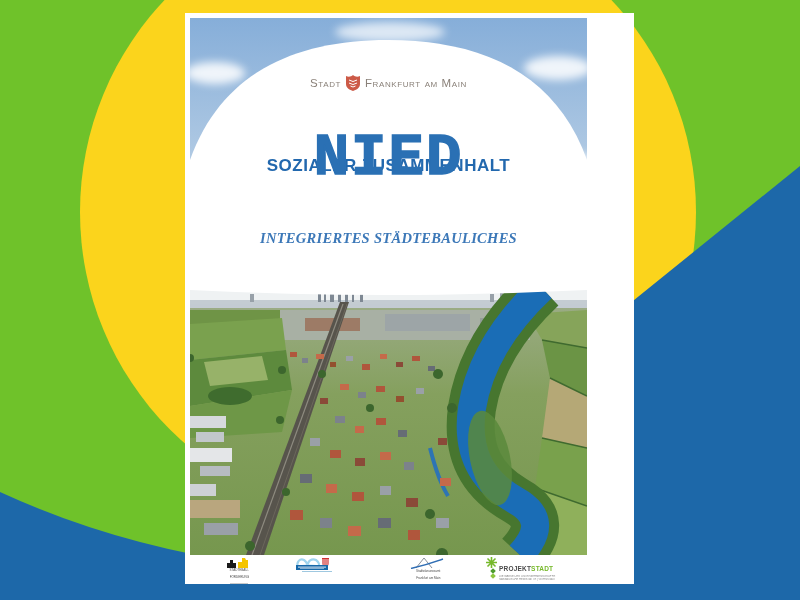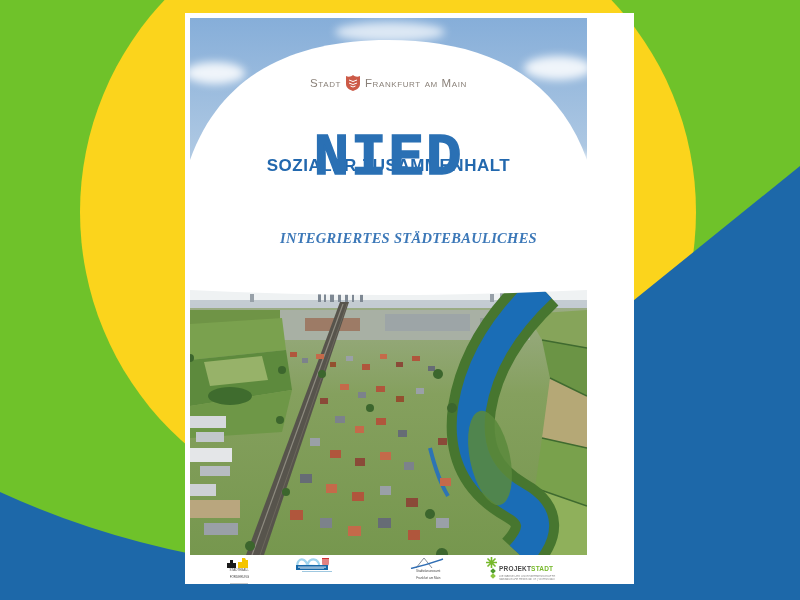--- a/index.html
+++ b/index.html
@@ -12,21 +12,21 @@
   #photo-wrap{position:absolute;left:5px;top:5px;width:397px;height:537px;overflow:hidden;}
 
   
   .hdr{position:absolute;left:0;width:407px;text-align:center;}
   #city-logo-row{top:62px;display:flex;justify-content:center;align-items:center;gap:5px;}
   .citylogo-word{font-variant:small-caps;font-size:11.5px;letter-spacing:.6px;color:#8a8179;}
   #kicker{top:103px;font-size:17px;font-weight:bold;letter-spacing:.5px;color:#2268ae;margin-top:40px;}
   #main-title{top:116px;font-family:Liberation Mono, monospace;font-size:59px;line-height:1.02;
               font-weight:bold;letter-spacing:2px;color:#2a70b4;-webkit-text-stroke:1.5px #2a70b4;}
   #subtitle{top:214px;font-family:"Liberation Serif",serif;font-style:italic;
-            font-size:14.5px;line-height:1.55;letter-spacing:.3px;color:#3c78b8;font-weight:bold;padding-left:20px;}
+            font-size:14.5px;line-height:1.55;letter-spacing:.3px;color:#3c78b8;font-weight:bold;}
 
   
   #footer-strip{position:absolute;left:5px;bottom:5px;width:397px;height:24px;background:#fff;}
   .flogo{position:absolute;top:2px;display:flex;flex-direction:column;align-items:center;}
   .micro{font-size:6px;transform:scale(.5);transform-origin:center top;white-space:nowrap;
          color:#4a4a4a;line-height:1.15;text-align:center;}
   .bar{height:1px;background:#c9c9c9;margin-top:1px;}
   #flogo-projekt{flex-direction:row;align-items:flex-start;gap:2px;}
   .pj-brand{font-size:6.5px;font-weight:bold;letter-spacing:.2px;line-height:1;}
   .pj-dark{color:#4a4a4a;} .pj-green{color:#76b82a;}

